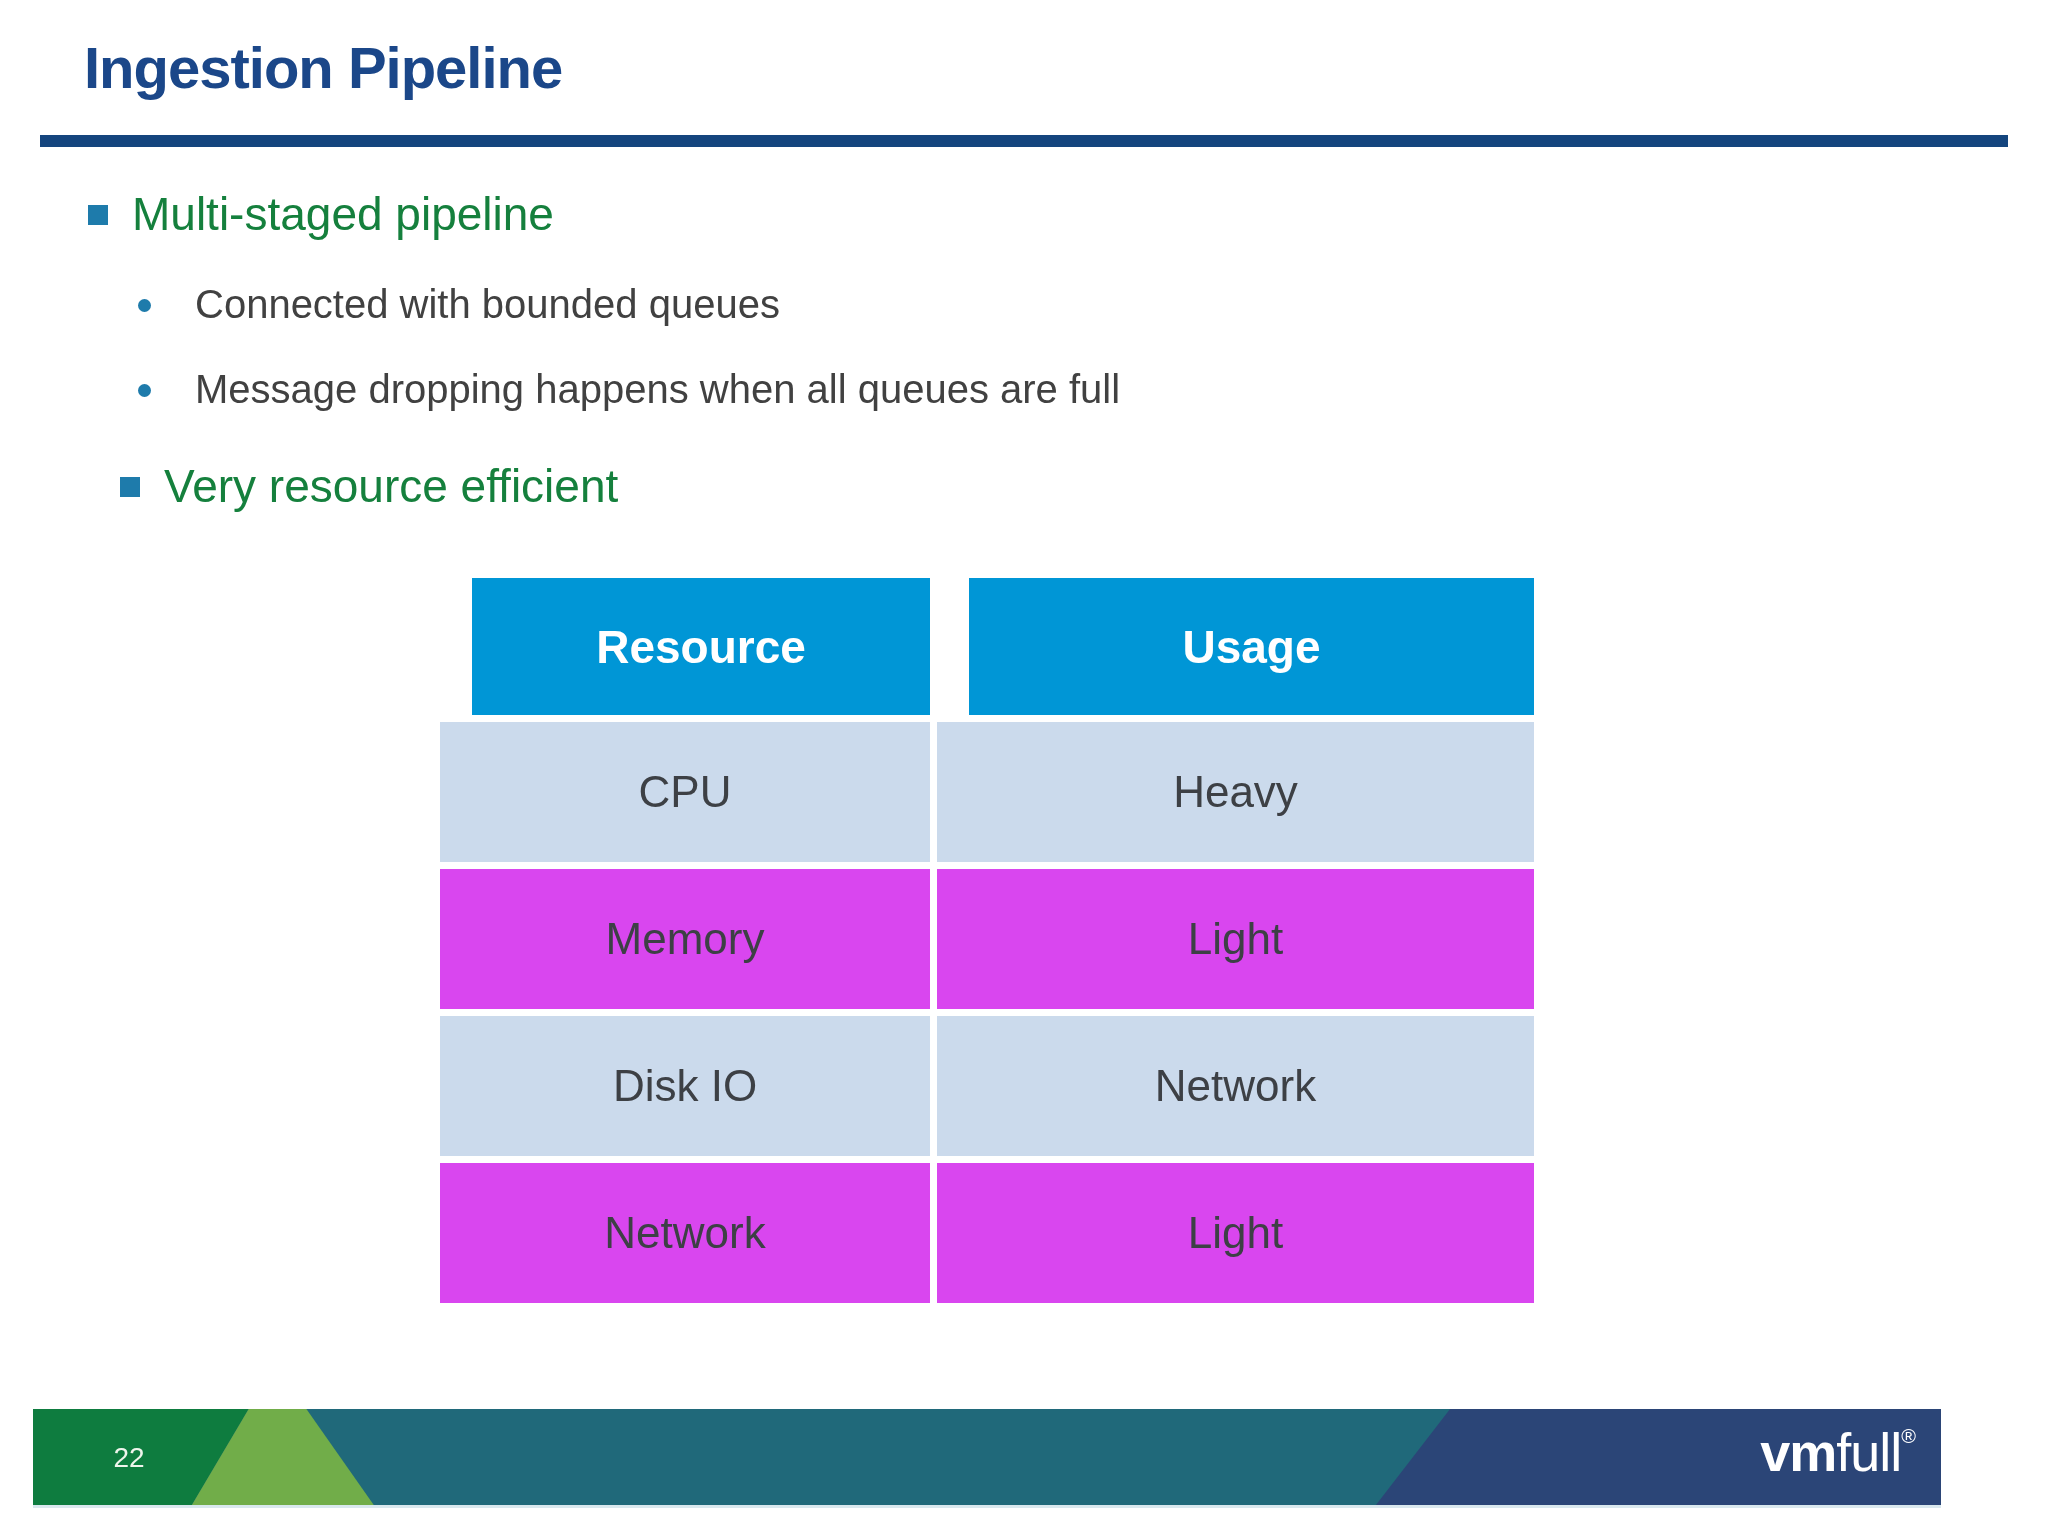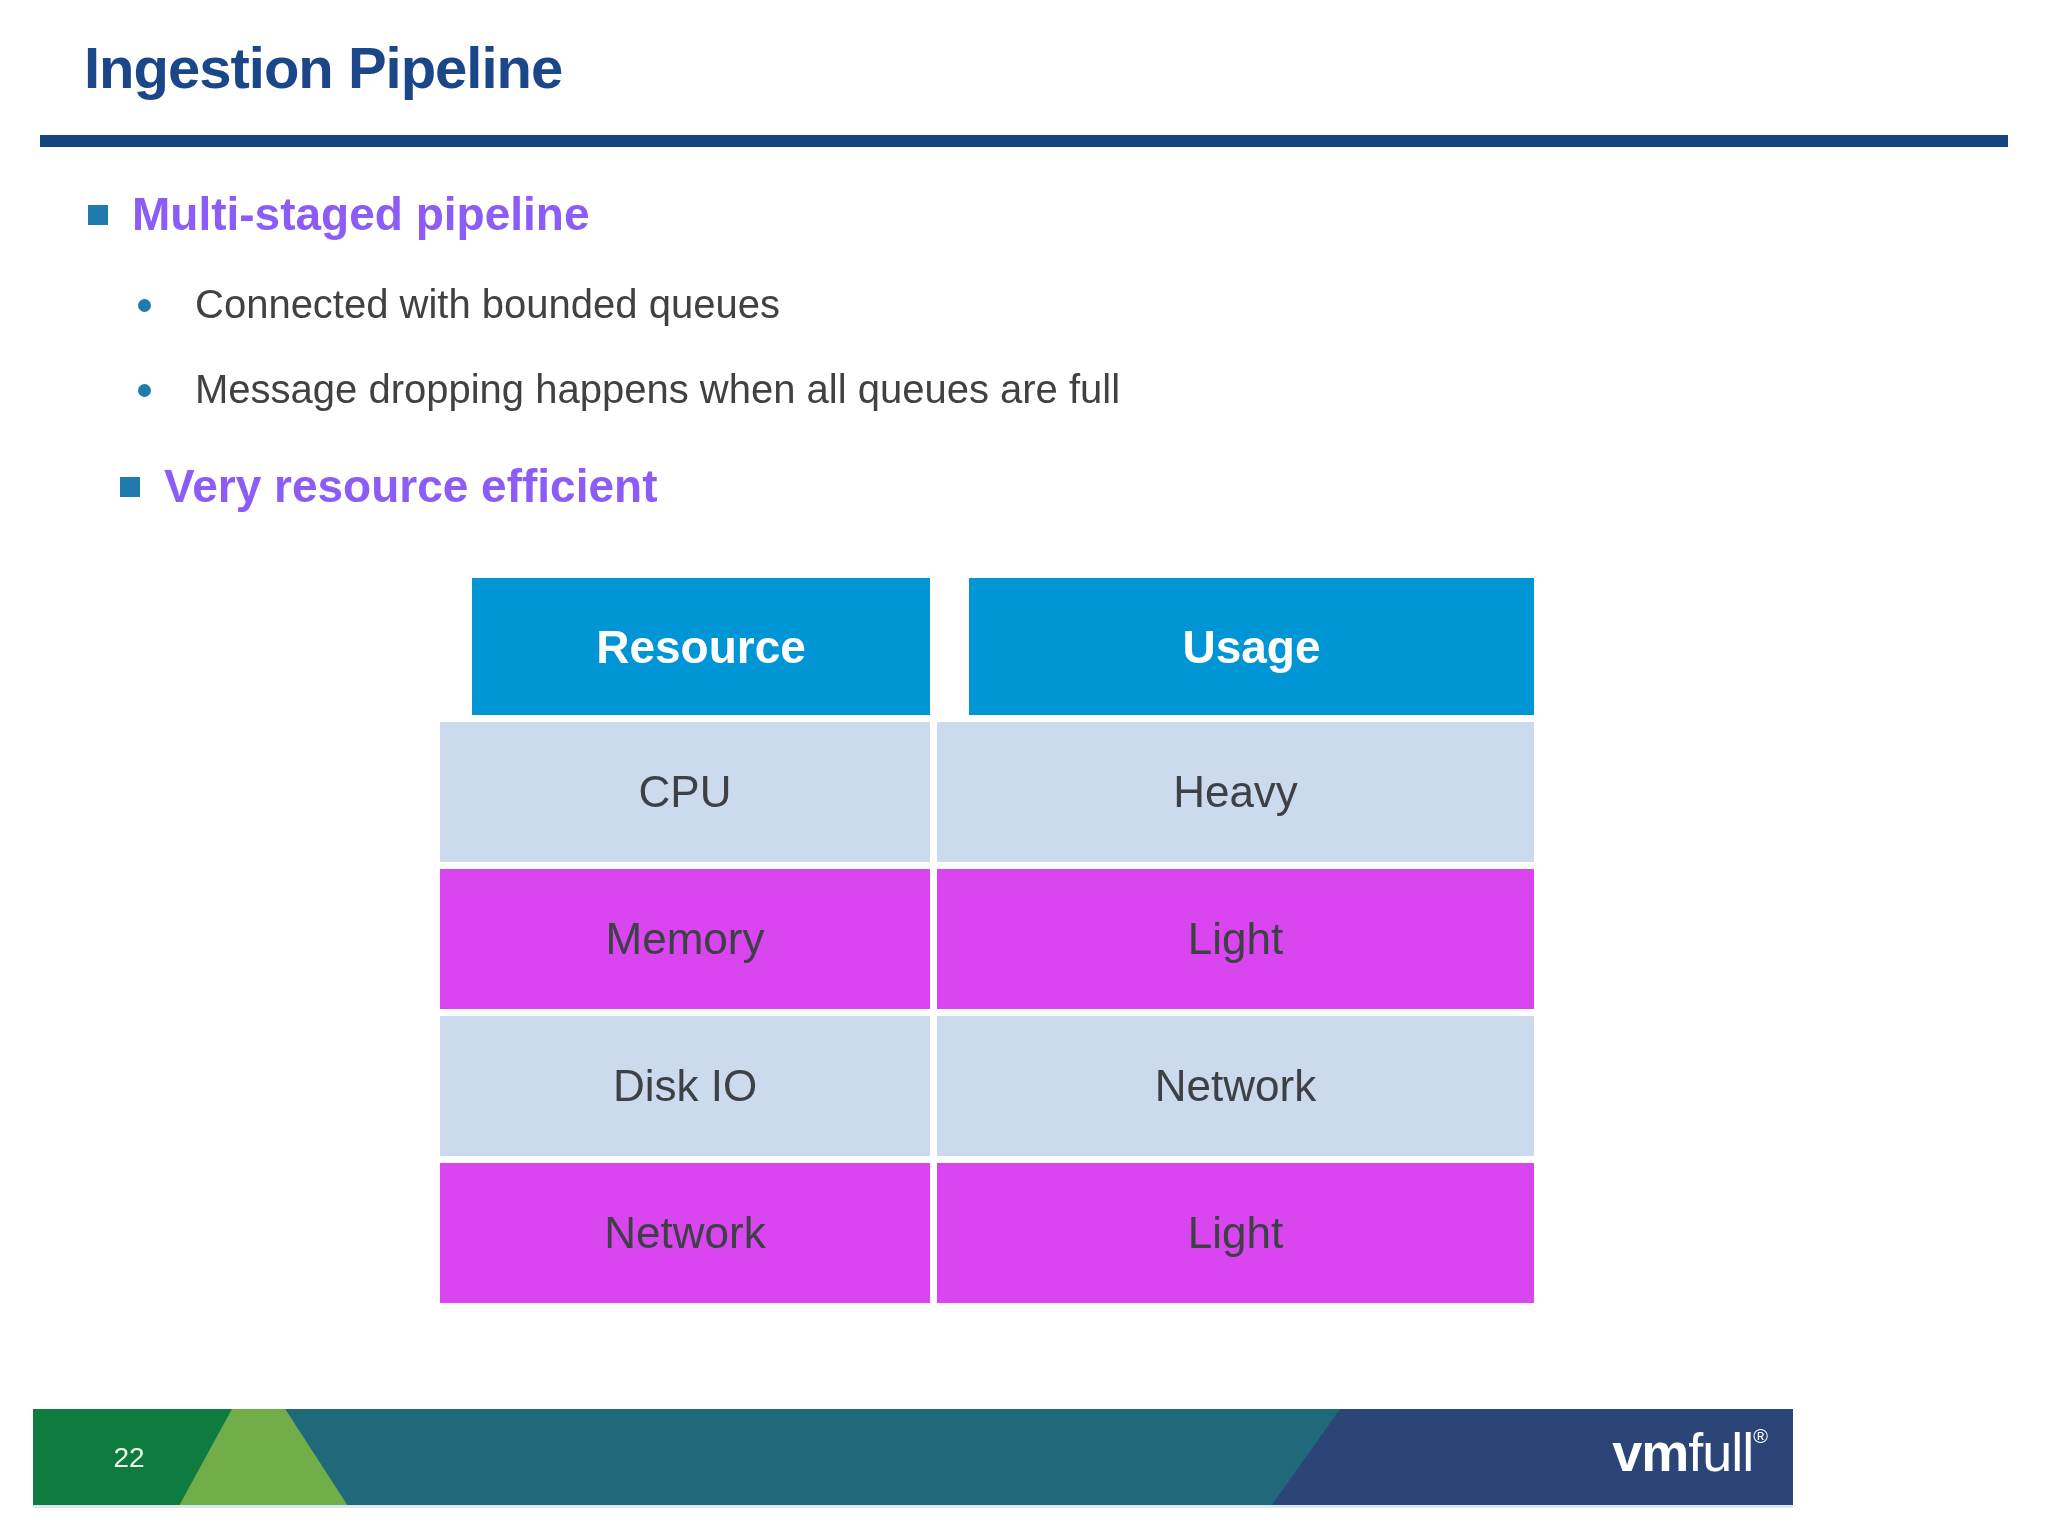--- a/index.html
+++ b/index.html
@@ -19,21 +19,21 @@
     position:absolute;left:40px;top:135px;width:1968px;height:12px;
     background:#14457E;
   }
 
   
   .bullet{position:absolute;display:flex;align-items:flex-start;}
   .bullet-l1{gap:24px;}
   .bullet-l2{gap:44px;}
   .marker-square{flex:0 0 auto;width:20px;height:20px;background:#1E7BAB;margin-top:15px;}
   .marker-dot{flex:0 0 auto;width:13px;height:13px;border-radius:50%;background:#1E7BAB;margin-top:16px;}
-  .bullet-l1 .bullet-text{font-size:46px;font-weight:bold;color:#8b5cf6;line-height:1.05;}
+  .bullet-l1 .bullet-text{font-size:46px;font-weight:normal;color:#15803d;line-height:1.05;}
   .bullet-l2 .bullet-text{font-size:40px;font-weight:normal;color:#414141;line-height:1.05;}
   #bullet-1{left:88px;top:190px;}
   #bullet-2{left:138px;top:283px;}
   #bullet-3{left:138px;top:368px;}
   #bullet-4{left:88px;top:462px;padding-left:32px;}
 
   
   .resource-table{
     position:absolute;left:440px;top:578px;
     display:grid;
@@ -46,21 +46,21 @@
     font-size:44px;color:#3D4045;
   }
   .cell-header{
     background:#0096D6;color:#ffffff;font-weight:bold;font-size:46px;margin-left:32px;
   }
   .row-odd{background:#CBDAEC;}
   .row-even{background:#d946ef;}
 
   
   .footer-bar{
-    position:absolute;left:33px;top:1409px;width:1760px;height:96px;
+    position:absolute;left:33px;top:1409px;width:1908px;height:96px;
     border-bottom:3px solid #D9E8EE;
   }
   .footer-bar svg{position:absolute;left:0;top:0;width:100%;height:100%;display:block;}
   .page-number{
     position:absolute;left:64px;top:33px;width:64px;text-align:center;
     font-size:28px;color:#EFF5EC;
   }
   .vmware-logo{
     position:absolute;right:26px;top:16px;
     font-size:54px;color:#ffffff;letter-spacing:-1px;line-height:1;

